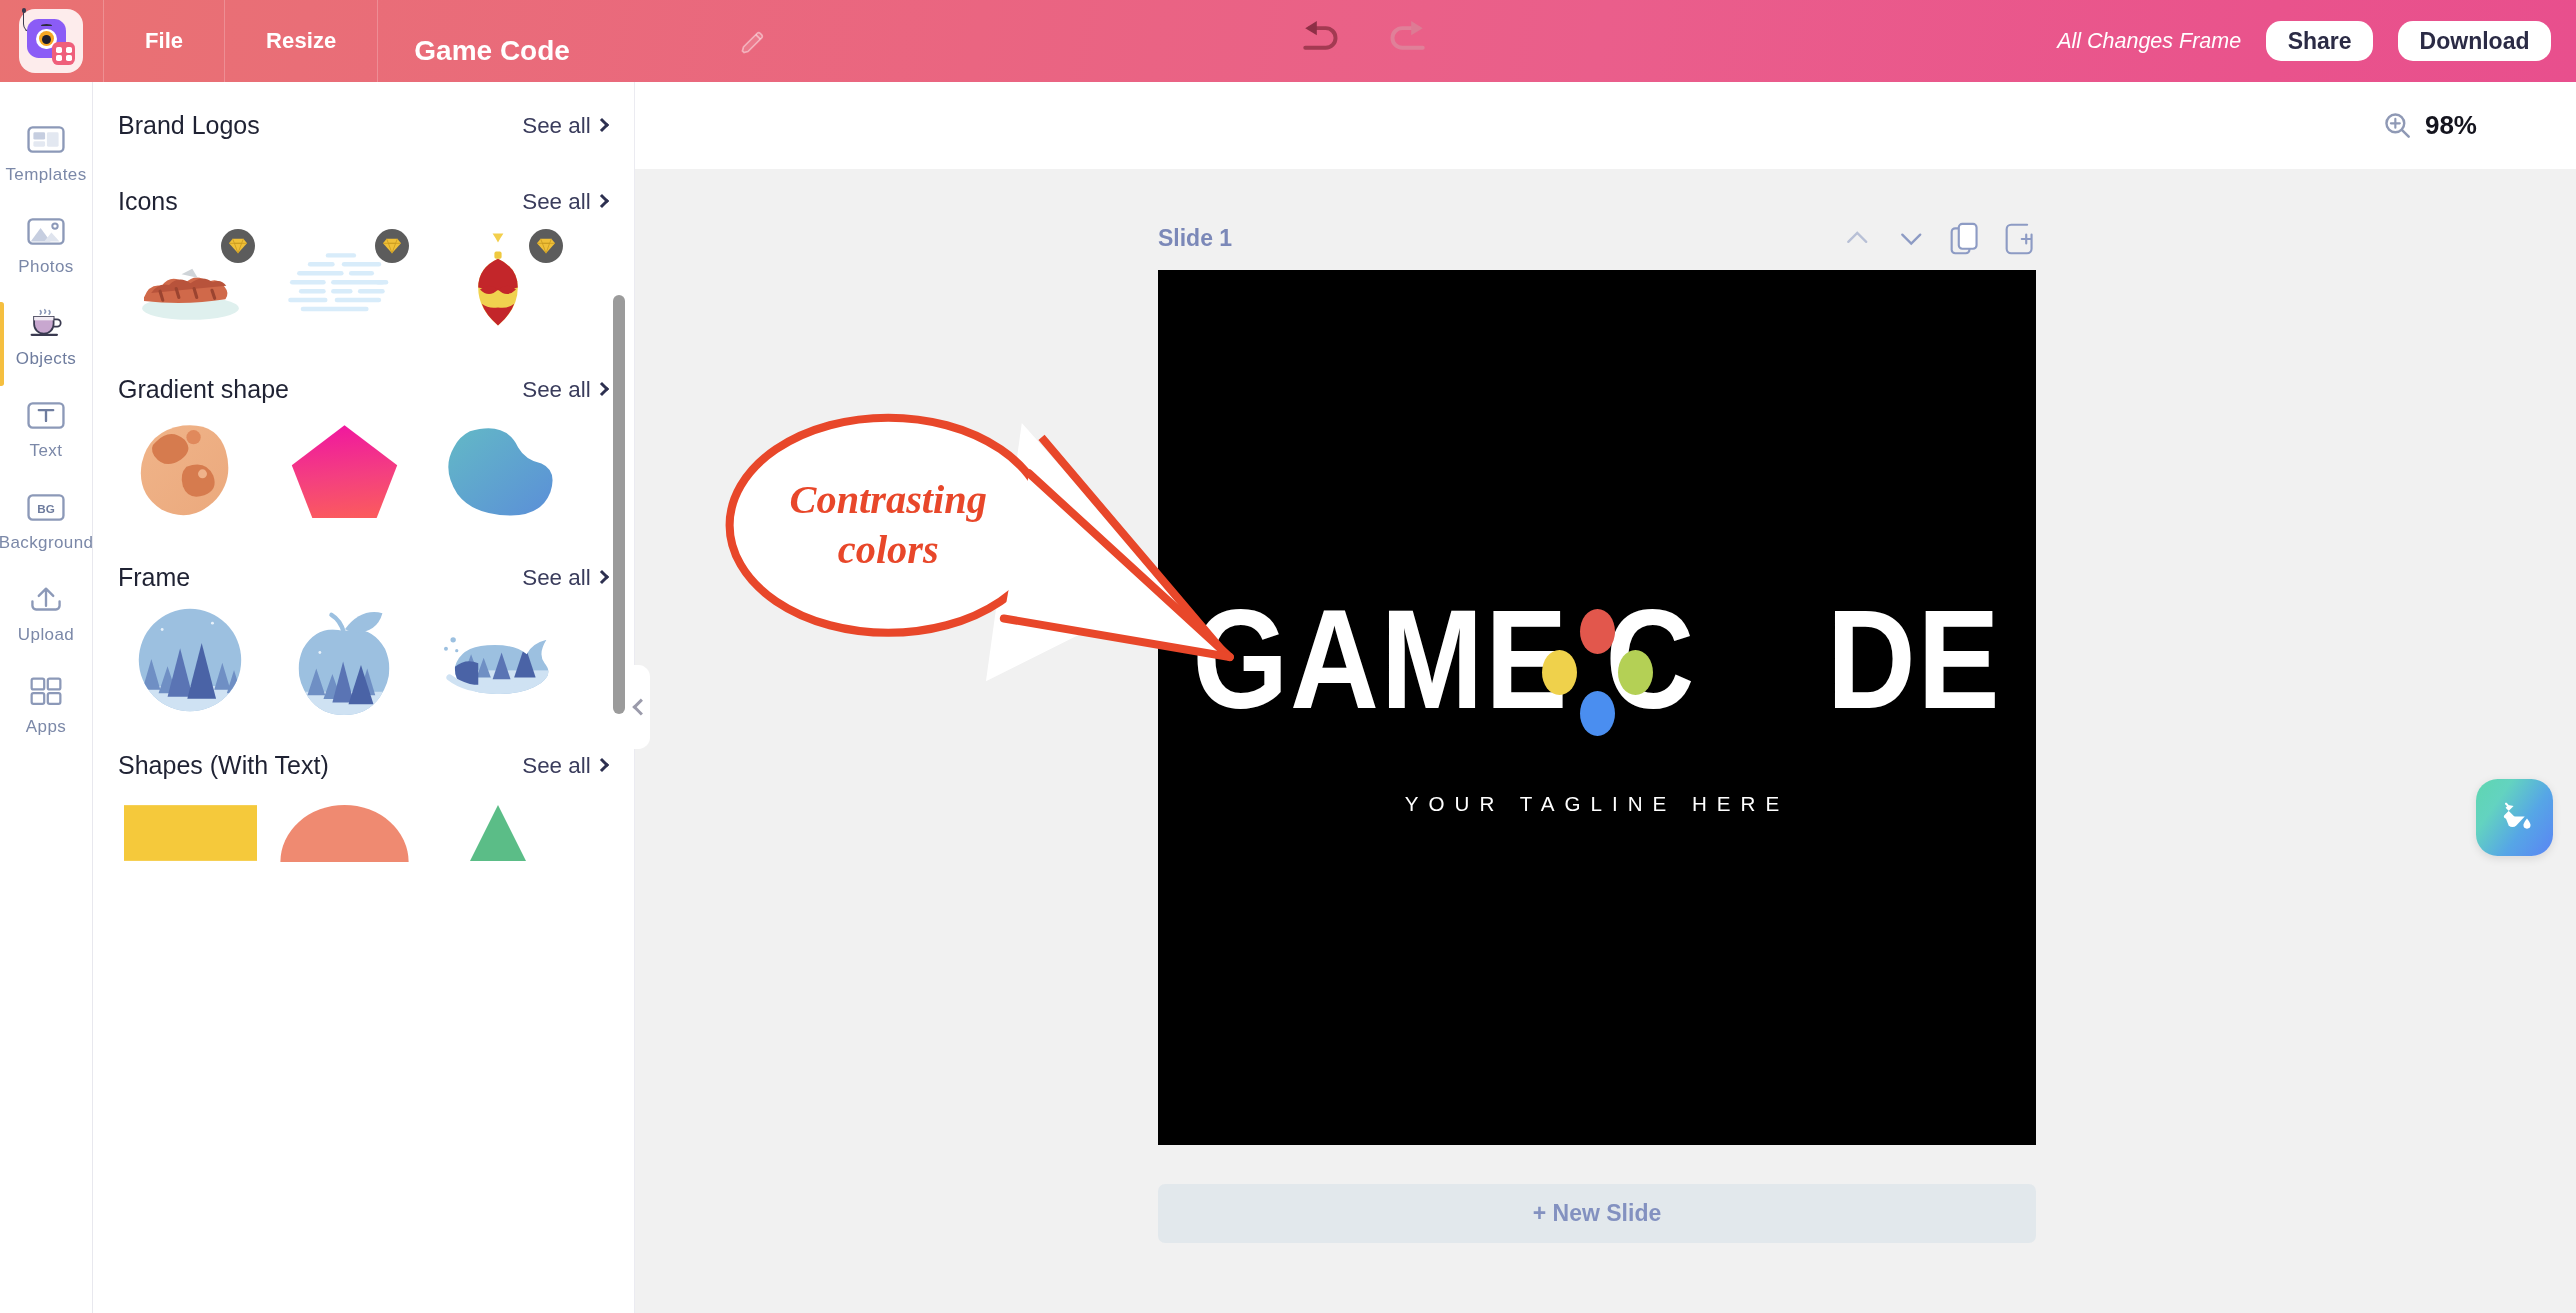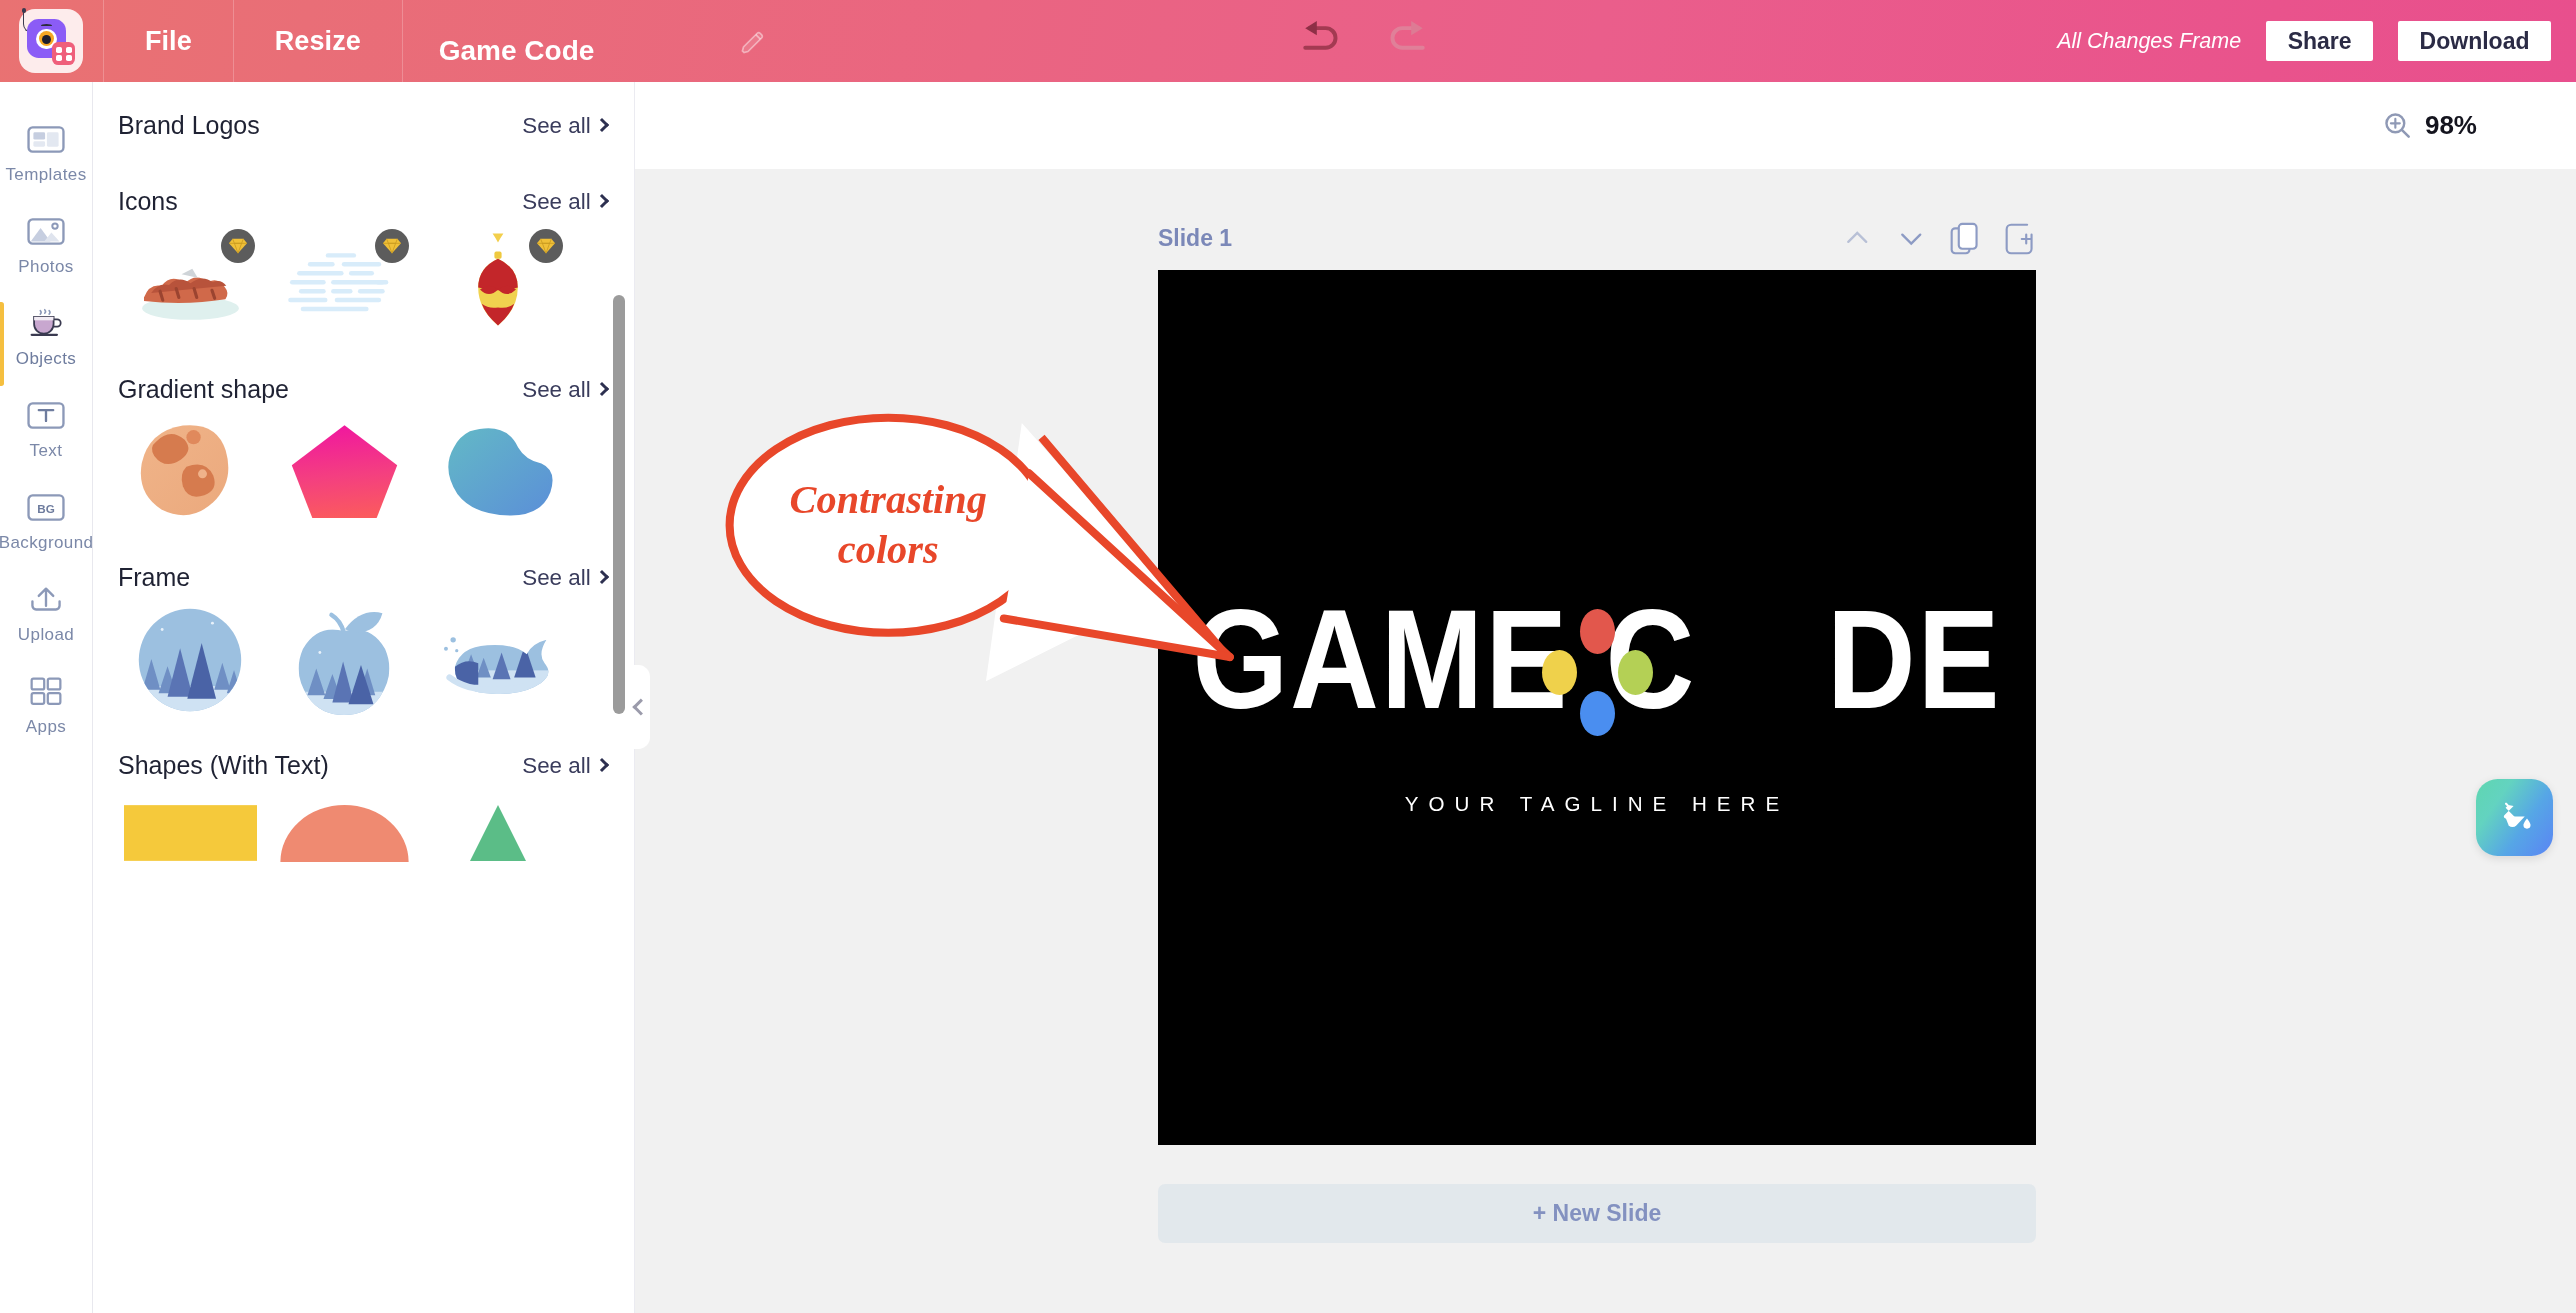--- a/index.html
+++ b/index.html
@@ -79,21 +79,21 @@
     width: 4.5px; height: 4.5px; border-radius: 50%; background: #3a3a4f;
   }
 
   .hdr-divider {
     width: 0.9px; height: 82px;
     background: rgba(255,255,255,0.22);
   }
   .hdr-menu {
     height: 82px; display: flex; align-items: center;
     padding: 0 41px;
-    color: #ffffff; font-size: 27px; font-weight: 700;
+    color: #ffffff; font-size: 22px; font-weight: 700;
     letter-spacing: 0.1px; cursor: pointer; white-space: nowrap;
   }
   .hdr-title {
     height: 82px; display: flex; align-items: center;
     padding: 0 36px;
     color: #ffffff; font-size: 28px; font-weight: 700;
     white-space: nowrap; cursor: pointer; margin-top: 20px;
   }
   .hdr-pencil {
     position: absolute; left: 739px; top: 29px;
@@ -109,21 +109,21 @@
   }
   .hdr-right {
     position: absolute; right: 25px; top: 0; height: 82px;
     display: flex; align-items: center; gap: 25px;
   }
   .saved-text {
     color: #ffffff; font-size: 21.5px; font-style: italic;
     font-weight: 400; white-space: nowrap;
   }
   .btn-white {
-    background: #ffffff; border: none; border-radius: 2px;
+    background: #ffffff; border: none; border-radius: 15px;
     height: 40px; min-width: 104px; padding: 0 21.5px;
     color: #2b2b45; font-size: 23px; font-weight: 700;
     font-family: "Liberation Sans", sans-serif;
     cursor: pointer; white-space: nowrap;
   }
   .btn-white.wide { min-width: 152px; }
 
   
   .rail {
     position: absolute; left: 0; top: 82px;

